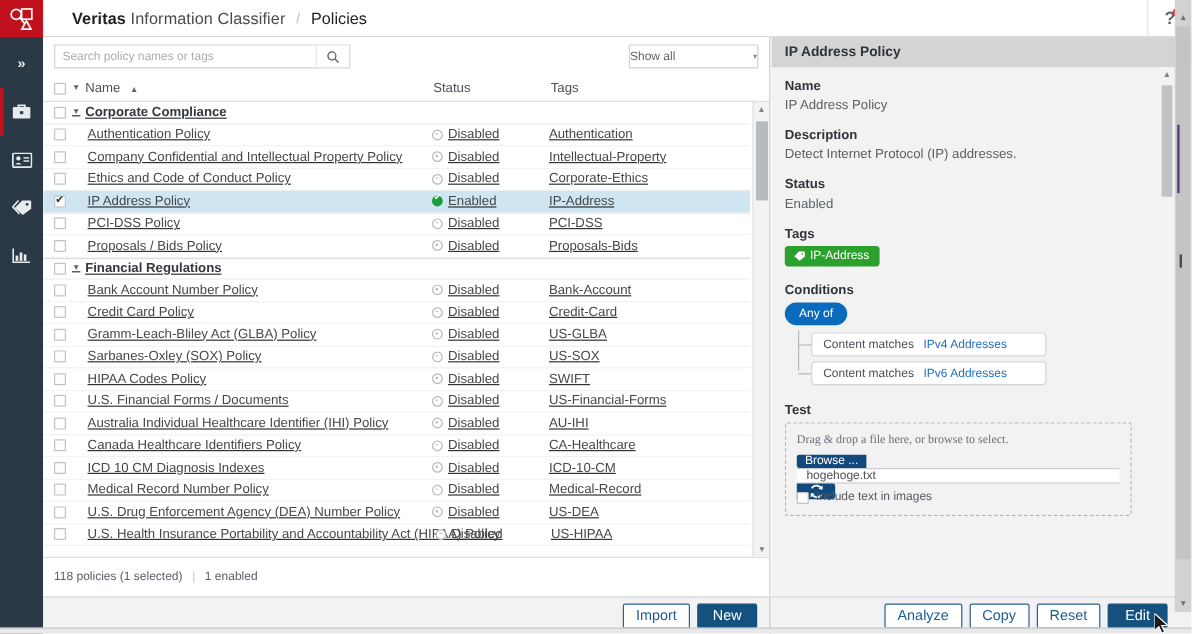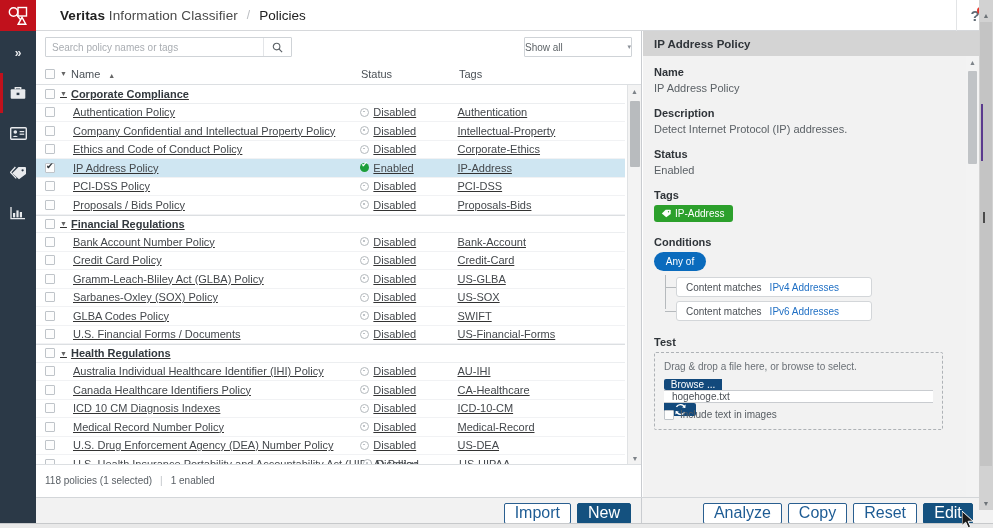--- a/index.html
+++ b/index.html
@@ -214,21 +214,21 @@
     height: 20px; display: flex; align-items: center;
     padding: 0 9px; font-size: 10px; color: #4b5056; width: 196px;
   }
   .cond-box .link { color: #1f6fc4; margin-left: 8px; }
 
   #test-label { margin-top: 15px; }
   #test-box {
     border: 1px dashed #aeb2b6; border-radius: 2px;
     padding: 8px 9px 9px 9px; background: #f2f2f2; width: 289px;
   }
-  #dnd-text { font-size: 10px; color: #6a7076; margin-bottom: 7px; }
+  #dnd-text { font-size: 10px; color: #6a7076; margin-bottom: 7px; font-family: Liberation Serif, serif; }
   #file-row { display: flex; height: 22px; margin-bottom: 8px; flex-direction: column; }
   #browse-btn {
     width: 58px; background: #12497c; color: #fff;
     display: flex; align-items: center; justify-content: center;
     font-size: 10px; border-radius: 2px 0 0 2px;
   }
   #file-name {
     flex: 1; background: #fff; border-top: 1px solid #c9ccd0;
     border-bottom: 1px solid #c9ccd0;
     display: flex; align-items: center; padding: 0 8px;
@@ -287,21 +287,21 @@
     justify-content: flex-end; padding-right: 10px; gap: 6px;
     border-right: 1px solid #c9ccd0;
   }
   #footer-right {
     flex: 1; height: 31px; display: flex; align-items: center;
     justify-content: flex-end; padding-right: 20px; gap: 6px;
   }
   .btn {
     height: 21px; min-width: 50px; padding: 0 10px;
     display: flex; align-items: center; justify-content: center;
-    font-size: 16px; border-radius: 2px; border: 1px solid #2a5f90;
+    font-size: 12px; border-radius: 2px; border: 1px solid #2a5f90;
     background: #ffffff; color: #1e5c94;
   }
   .btn.primary { background: #14517f; color: #ffffff; border-color: #14517f; }
   #cursor {
     position: absolute; left: 962px; top: 511px;
     width: 0; height: 0; pointer-events: none;
   }
   #cursor svg { display: block; }
   
   #bottom-edge {
@@ -499,40 +499,35 @@
             <span class="cb"></span>
             <span class="rname">Sarbanes-Oxley (SOX) Policy</span>
             <span class="rstatus">
               <span class="dot-dis"></span>
               <span>Disabled</span>
             </span>
             <span class="rtags">US-SOX</span>
           </div>
           <div class="row">
             <span class="cb"></span>
-            <span class="rname">GLBA Codes Policy</span>
+            <span class="rname">HIPAA Codes Policy</span>
             <span class="rstatus">
               <span class="dot-dis"></span>
               <span>Disabled</span>
             </span>
             <span class="rtags">SWIFT</span>
           </div>
           <div class="row">
             <span class="cb"></span>
             <span class="rname">U.S. Financial Forms / Documents</span>
             <span class="rstatus">
               <span class="dot-dis"></span>
               <span>Disabled</span>
             </span>
             <span class="rtags">US-Financial-Forms</span>
-          </div>
-          <div class="grp grp-start">
-            <span class="cb"></span>
-            <span class="tri">▼</span>
-            <span class="glabel">Health Regulations</span>
           </div>
           <div class="row">
             <span class="cb"></span>
             <span class="rname">Australia Individual Healthcare Identifier (IHI) Policy</span>
             <span class="rstatus">
               <span class="dot-dis"></span>
               <span>Disabled</span>
             </span>
             <span class="rtags">AU-IHI</span>
           </div>

